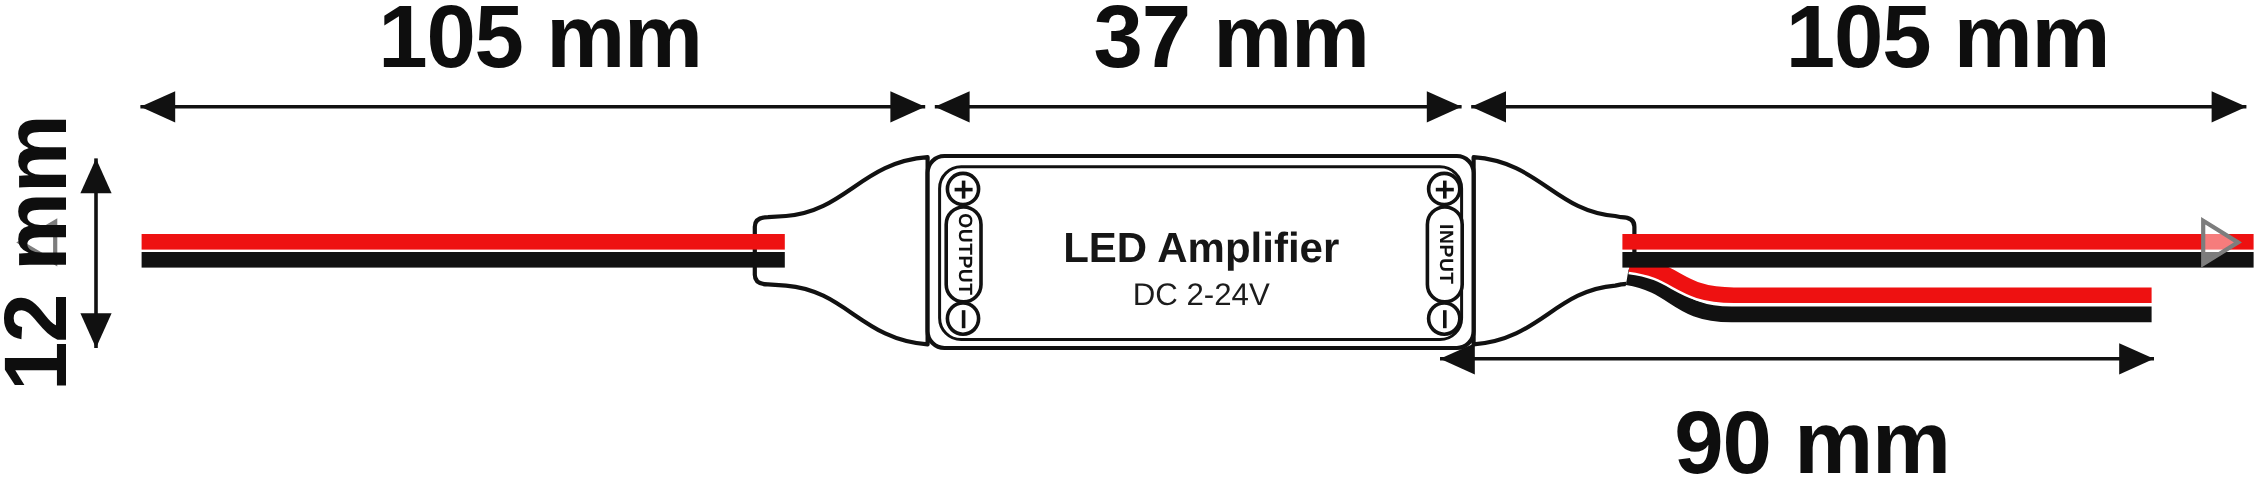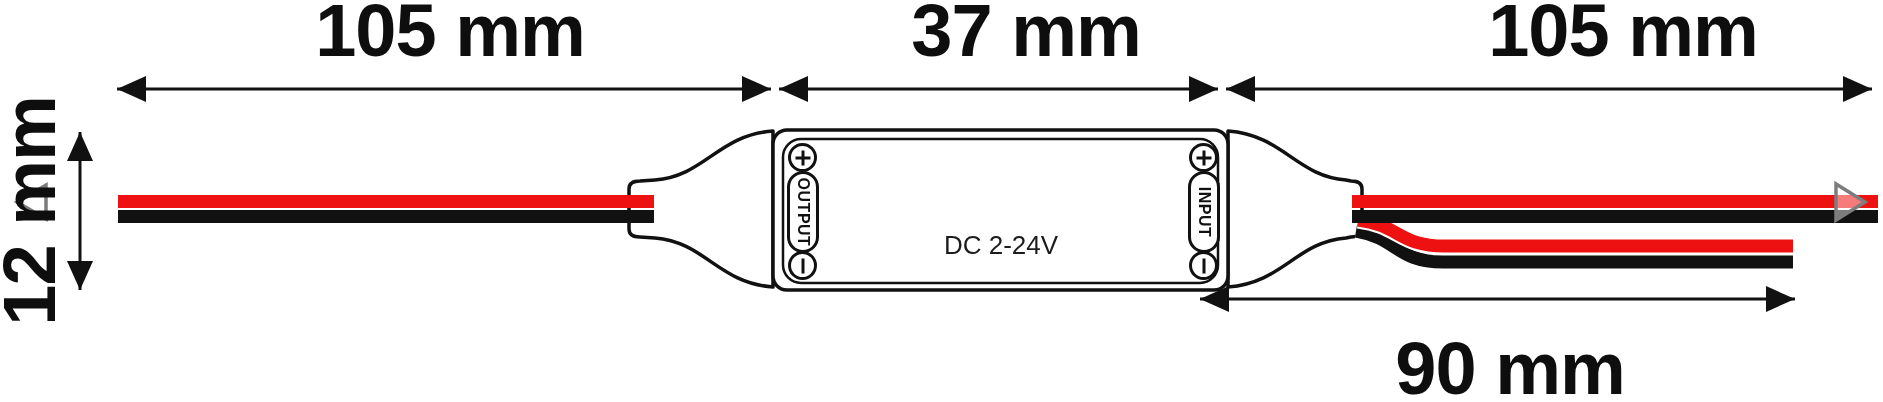--- a/index.html
+++ b/index.html
@@ -135,20 +135,21 @@
     <polygon points="17,202 46,185 46,219" fill="rgba(255,255,255,0.45)" stroke="#7d7d7d" stroke-width="3.5"></polygon>
     <polygon points="1865,202 1836,184 1836,220" fill="rgba(255,255,255,0.45)" stroke="#7d7d7d" stroke-width="3.5"></polygon>
   </svg>
 
   <div class="dim" style="left:450px;top:-6px;">105 mm</div>
   <div class="dim" style="left:1026px;top:-6px;">37 mm</div>
   <div class="dim" style="left:1623px;top:-6px;">105 mm</div>
   <div class="dim" style="left:1510px;top:332px;">90 mm</div>
   <div class="dim-vert" style="left:30px;top:211px;">12 mm</div>
 
+  <div class="dev-title" style="left:1001px;top:207px;">LED Amplifier</div>
   <div class="dev-sub" style="left:1001px;top:245px;">DC 2-24V</div>
 
   <div class="term-circle" style="left:788px;top:143px;">
     <div>
       <div class="bar-h"></div>
         <div class="bar-v"></div>
     </div>
   </div>
   <div class="term-pill" style="left:787px;top:171px;"></div>
   <div class="port-label" style="left:803px;top:212px;">OUTPUT</div>

